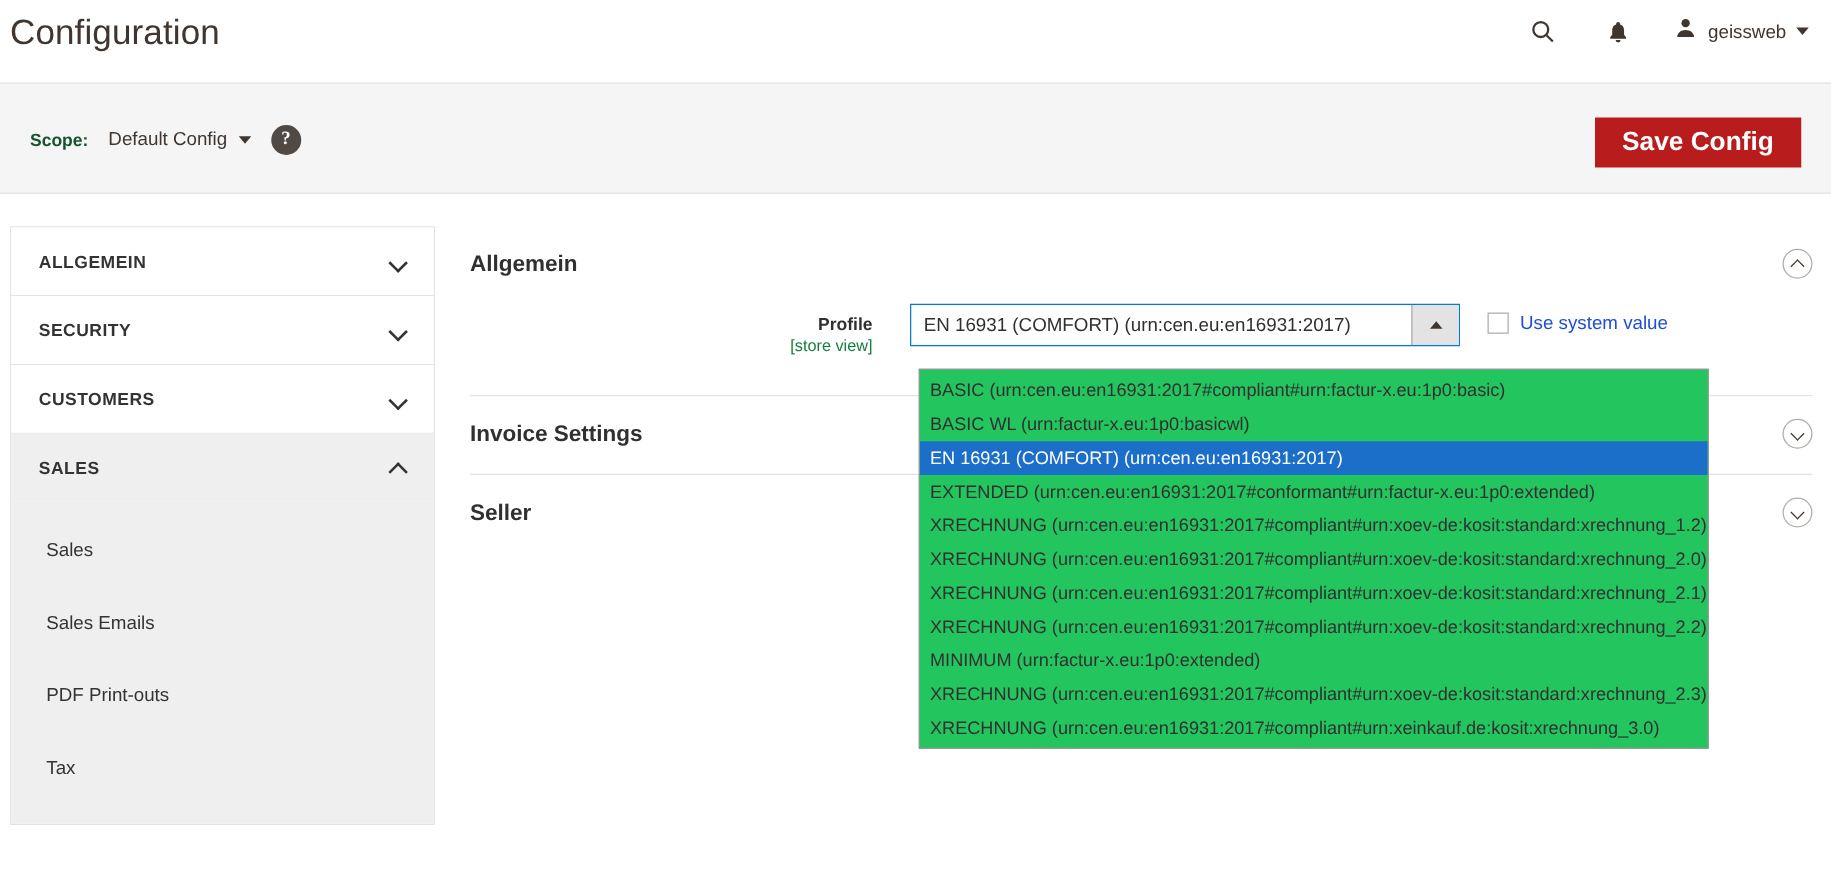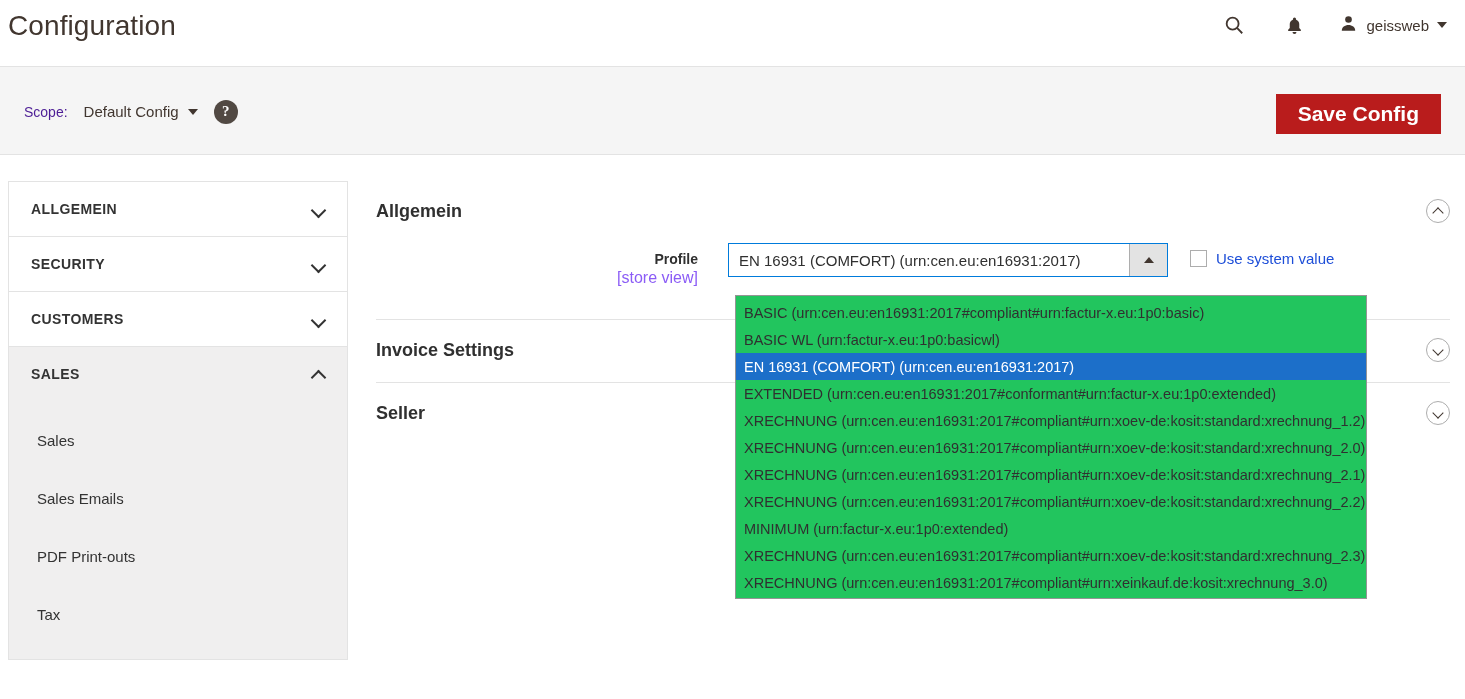--- a/index.html
+++ b/index.html
@@ -39,21 +39,21 @@
 
   
   .scopebar {
     position: absolute; left: 0; top: 66px; width: 1465px; height: 89px;
     background: #f5f5f5; border-top: 1px solid #e3e3e3; border-bottom: 1px solid #e3e3e3;
   }
   .scope-left {
     position: absolute; left: 24px; top: 0; height: 89px;
     display: flex; align-items: center; gap: 16px;
   }
-  .scope-label { font-size: 14px; font-weight: normal; color: #4c1d95; }
+  .scope-label { font-size: 14px; font-weight: bold; color: #14532d; }
   .scope-select { display: flex; align-items: center; gap: 9px; cursor: pointer; }
   .scope-value { font-size: 15px; color: #41362f; }
   .help-icon {
     width: 24px; height: 24px; border-radius: 50%; background: #514943;
     color: #ffffff; font-size: 15px; font-weight: bold;
     display: flex; align-items: center; justify-content: center;
     font-family: "Liberation Serif", serif;
   }
   .save-btn {
     position: absolute; right: 24px; top: 27px;
@@ -117,21 +117,21 @@
   }
   .round-toggle .chev2.up::before { transform: rotate(-135deg); top: 3px; }
   .group-body { padding-bottom: 32px; }
   .divider { border-top: 1px solid #e3e3e3; }
 
   .field-row { display: flex; align-items: flex-start; position: relative; }
   .field-label-wrap {
     width: 352px; text-align: right; padding-right: 30px; padding-top: 8px;
   }
   .field-label { font-size: 14px; font-weight: bold; color: #303030; display: block; }
-  .field-scope { font-size: 16px; color: #8b5cf6; display: block; margin-top: 2px; }
+  .field-scope { font-size: 13px; color: #15803d; display: block; margin-top: 2px; }
 
   .select-wrap { position: relative; display: flex; align-items: flex-start; }
   .select-box {
     position: relative; width: 440px; height: 34px;
     border: 1px solid #007bdb; background: #ffffff;
     display: flex; align-items: stretch;
   }
   .select-text {
     flex: 1; display: flex; align-items: center; padding-left: 10px;
     font-size: 15px; color: #303030; white-space: nowrap; overflow: hidden;

